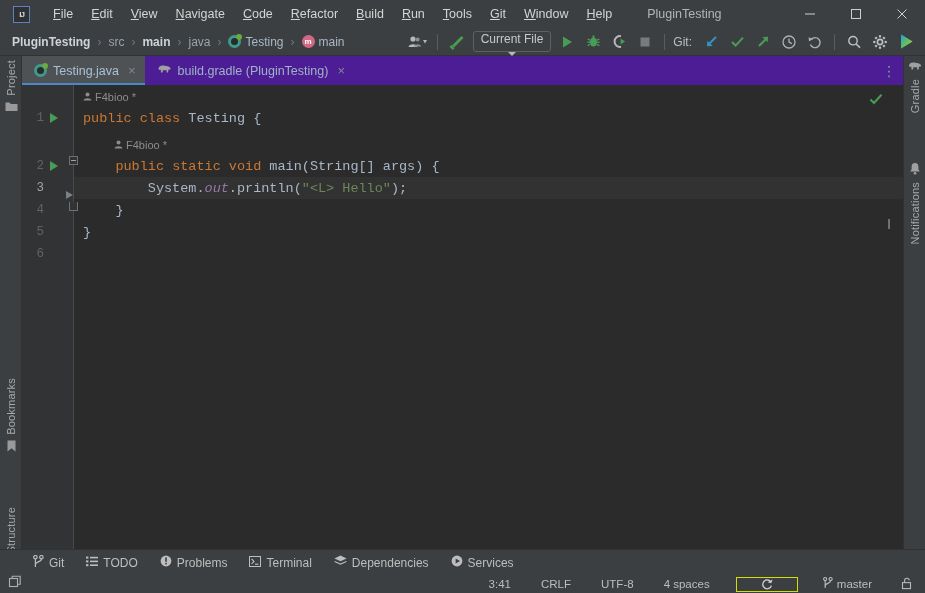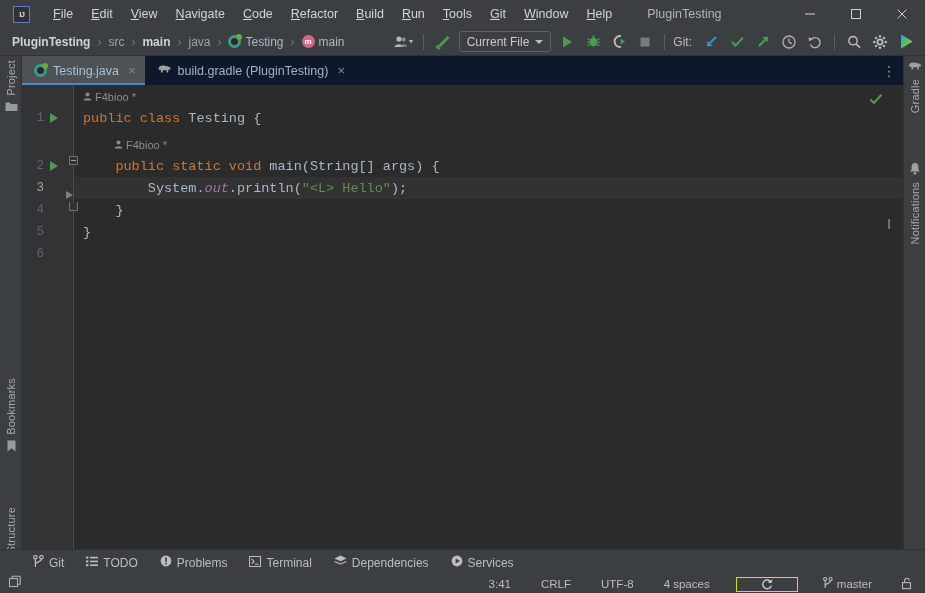--- a/index.html
+++ b/index.html
@@ -80,21 +80,21 @@
   }
   .tb-btn {
     height: 22px; min-width: 22px; display: flex; align-items: center; justify-content: center;
     margin: 0 2px; color: #b7b7b7;
   }
   .tb-sep { width: 1px; height: 16px; background: #5a5d5f; margin: 0 6px; }
   .runcfg {
     display: flex; align-items: center; gap: 6px;
     border: 1px solid #5e6163; border-radius: 3px;
     height: 21px; padding: 0 7px; margin: 0 3px;
-    font-size: 12px; color: #c8c8c8;
+    font-size: 12px; color: #c8c8c8; flex-direction: column;
   }
   .caret-dn {
     width: 0; height: 0; border-left: 4px solid transparent; border-right: 4px solid transparent;
     border-top: 4px solid #b9b9b9;
   }
   .git-label { font-size: 12px; color: #bfbfbf; margin: 0 6px 0 2px; }
 
   
   .left-stripe {
     position: absolute; left: 0; top: 56px; width: 22px; height: 493px;
@@ -112,21 +112,21 @@
 
   
   .right-stripe {
     position: absolute; right: 0; top: 56px; width: 22px; height: 493px;
     background: #3c3f41; border-left: 1px solid #323232;
   }
 
   
   .tabbar {
     position: absolute; left: 22px; top: 56px; width: 881px; height: 29px;
-    background: #0f172a; display: flex; align-items: stretch;
+    background: #4c1d95; display: flex; align-items: stretch;
   }
   .tab {
     display: flex; align-items: center; gap: 6px; padding: 0 9px 0 12px;
     font-size: 12.5px; color: #9fb3c6; position: relative; cursor: default;
   }
   .tab.active { background: #4e5254; color: #a9c0d6; }
   .tab.active::after {
     content: ""; position: absolute; left: 0; right: 0; bottom: 0; height: 2px;
     background: #4a88c7;
   }

